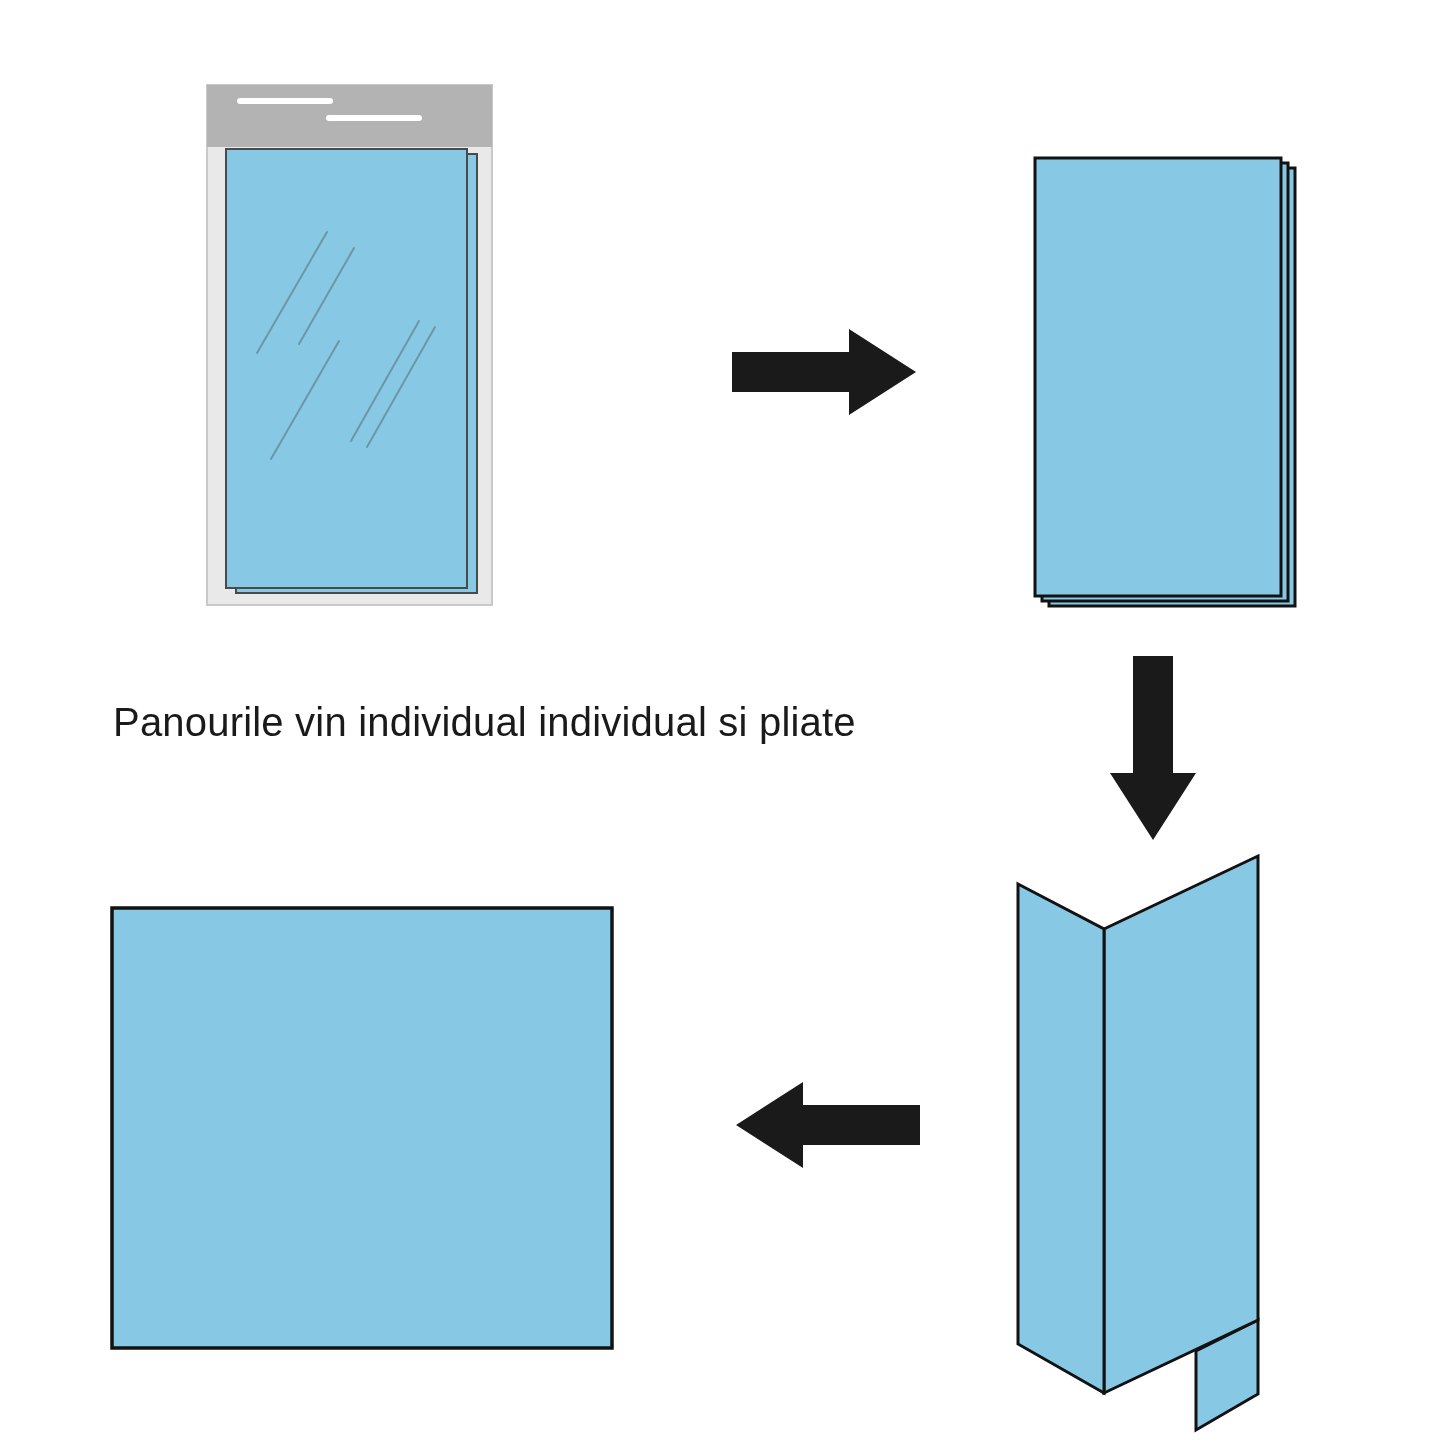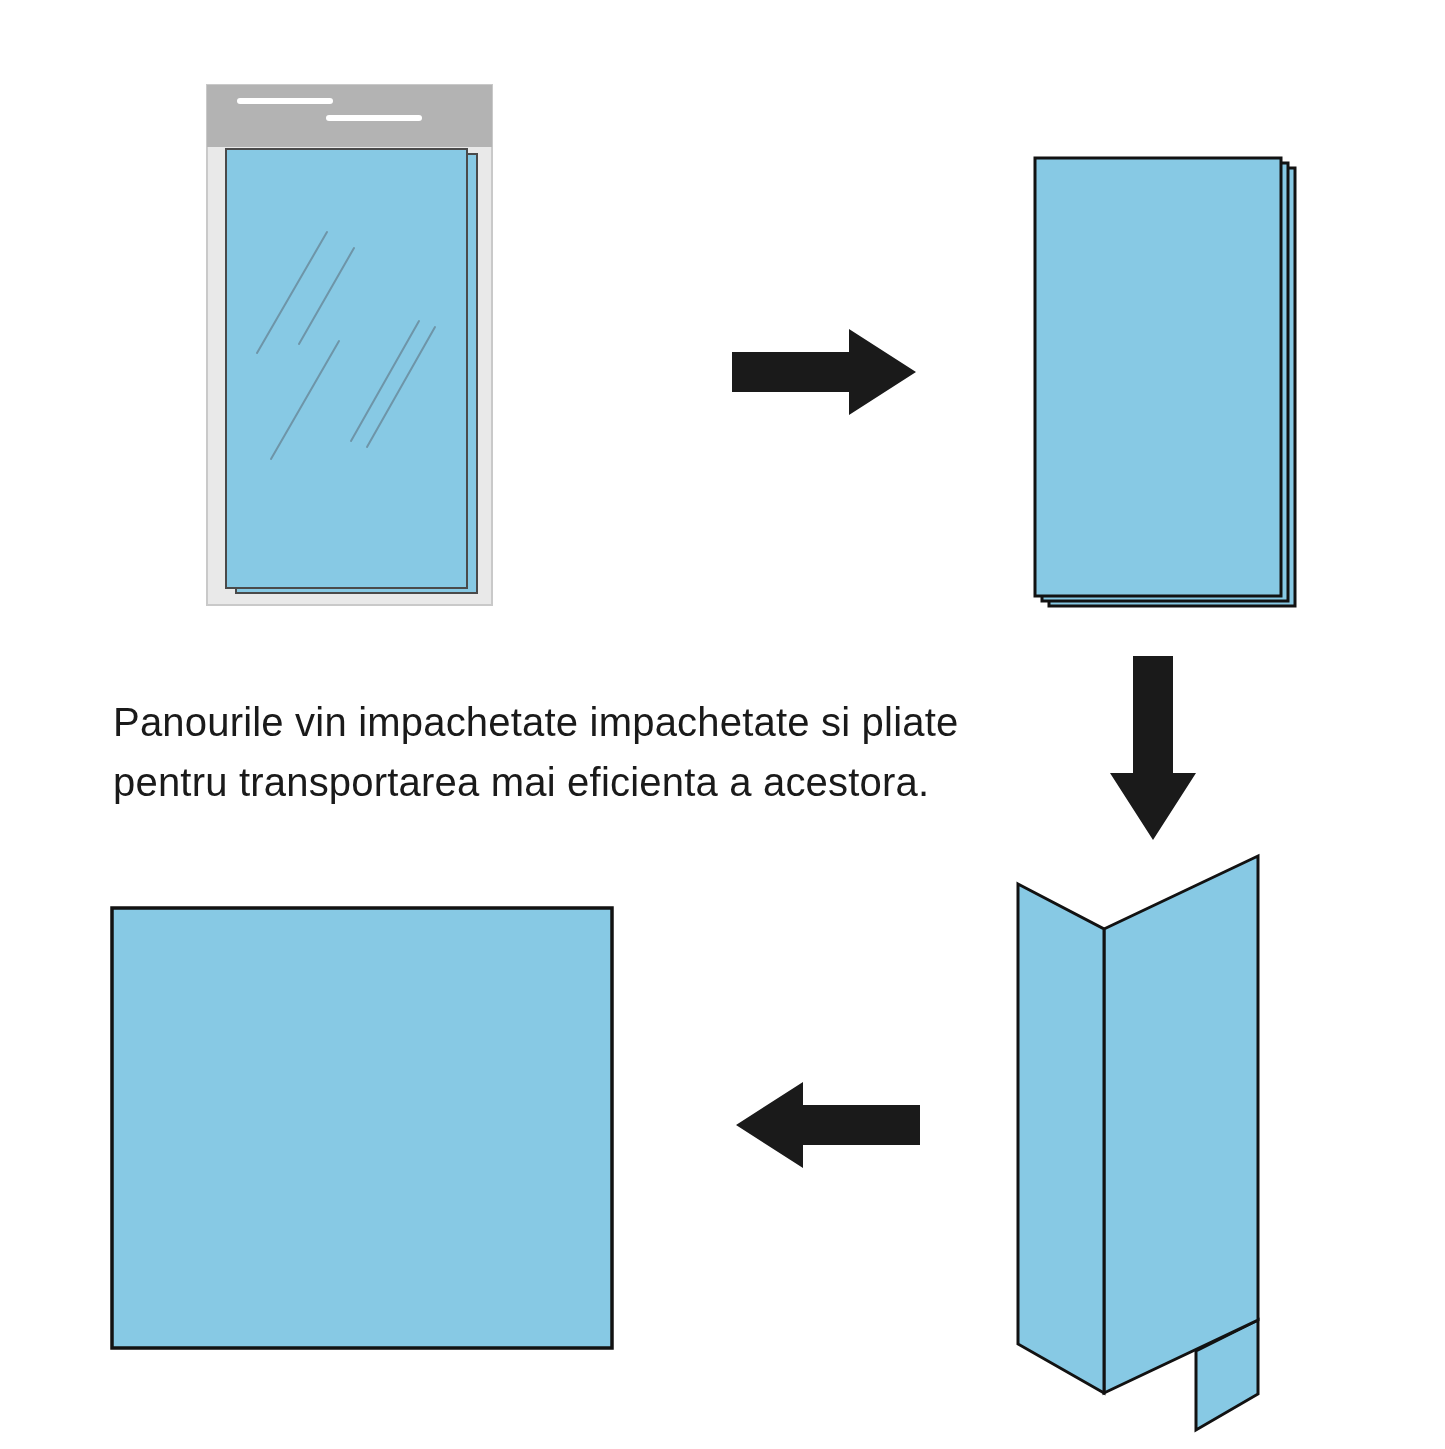--- a/index.html
+++ b/index.html
@@ -95,17 +95,16 @@
       <polygon class="arrow" points="920,1105 803,1105 803,1082 736,1125 803,1168 803,1145 920,1145"></polygon>
     </g>
 
     <g>
       <rect class="square" x="112" y="908" width="500" height="440"></rect>
     </g>
 
   </svg>
 
   <div class="caption">
-    <div>Panourile vin impachetate impachetate si pliate</div>
-    <div>pentru transportarea mai eficienta a acestora.</div>
+    <div>Panourile vin individual individual si pliate</div>
   </div>
 
 </div>
 
 </body></html>

